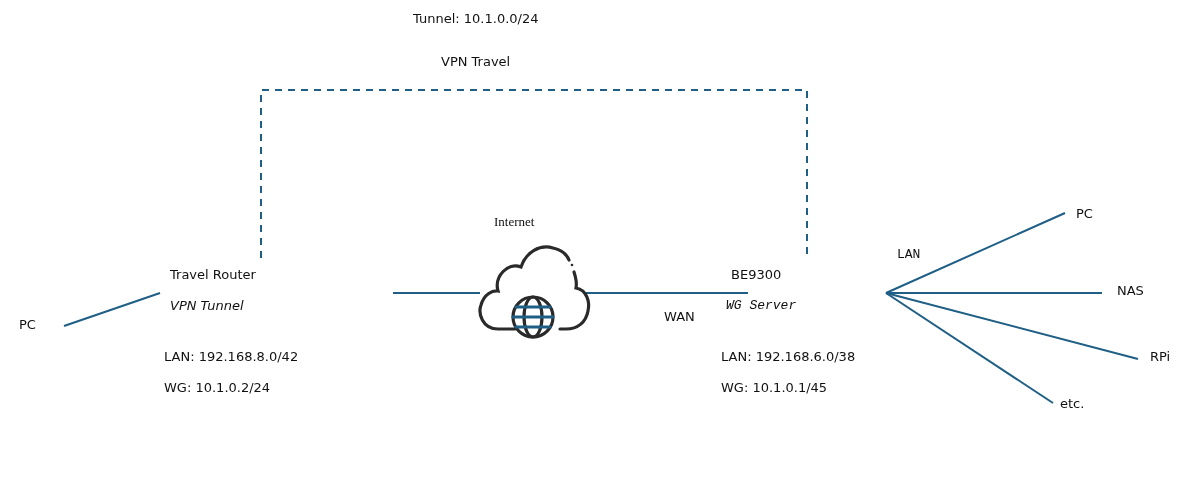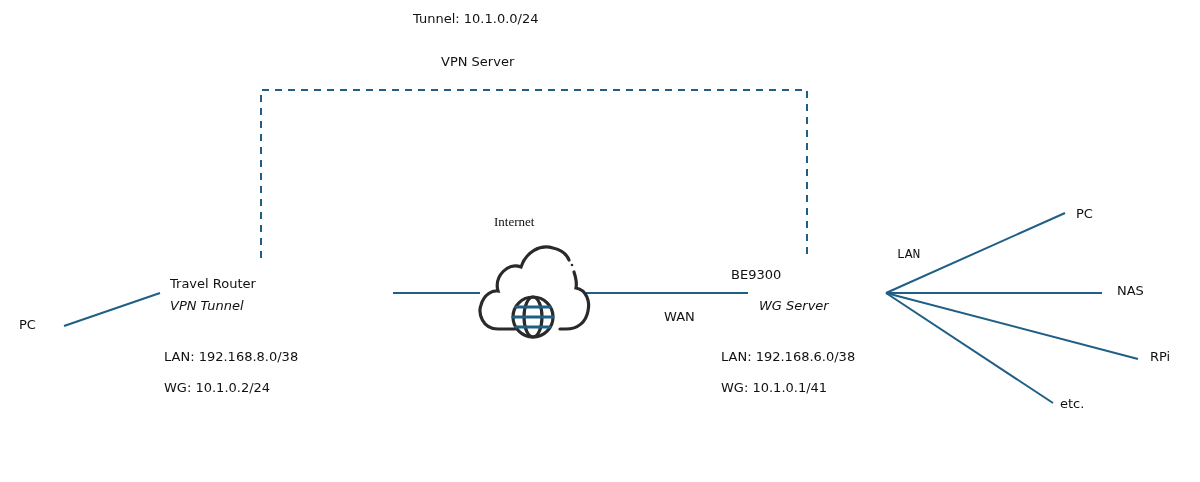--- a/index.html
+++ b/index.html
@@ -36,32 +36,32 @@
     <path d="M574,272 C576,278 577,283 576,288 C587,290 590,302 588,311 C586,322 578,329 566,329 L560,329"></path>
     <circle cx="533" cy="317" r="20"></circle>
     <ellipse cx="533" cy="317" rx="9" ry="20"></ellipse>
     <line x1="513" y1="317" x2="553" y2="317" stroke="#1f5f85"></line>
     <line x1="516" y1="307" x2="550" y2="307" stroke="#1f5f85"></line>
     <line x1="516" y1="327" x2="550" y2="327" stroke="#1f5f85"></line>
   </g>
 </svg>
 
 <div class="lbl" style="left:413px;top:12px;">Tunnel: 10.1.0.0/24</div>
-<div class="lbl" style="left:441px;top:55px;">VPN Server</div>
+<div class="lbl" style="left:441px;top:55px;">VPN Travel</div>
 <div class="lbl" style="left:494px;top:215px;font-family:Liberation Serif, serif;">Internet</div>
 <div class="lbl" style="left:664px;top:266px;margin-top:44px;">WAN</div>
 <div class="lbl" style="left:897px;top:248px;font-family:Liberation Mono, monospace;">LAN</div>
 
 <div class="lbl" style="left:19px;top:318px;">PC</div>
-<div class="lbl" style="left:170px;top:268px;margin-top:9px;">Travel Router</div>
+<div class="lbl" style="left:170px;top:268px;">Travel Router</div>
 <div class="lbl it" style="left:170px;top:299px;">VPN Tunnel</div>
-<div class="lbl" style="left:164px;top:350px;">LAN: 192.168.8.0/38</div>
+<div class="lbl" style="left:164px;top:350px;">LAN: 192.168.8.0/42</div>
 <div class="lbl" style="left:164px;top:381px;">WG: 10.1.0.2/24</div>
 
 <div class="lbl" style="left:731px;top:268px;">BE9300</div>
-<div class="lbl it" style="left:759px;top:299px;">WG Server</div>
+<div class="lbl it" style="left:726px;top:299px;font-family:Liberation Mono, monospace;">WG Server</div>
 <div class="lbl" style="left:721px;top:350px;">LAN: 192.168.6.0/38</div>
-<div class="lbl" style="left:721px;top:381px;">WG: 10.1.0.1/41</div>
+<div class="lbl" style="left:721px;top:381px;">WG: 10.1.0.1/45</div>
 
 <div class="lbl" style="left:1076px;top:207px;">PC</div>
 <div class="lbl" style="left:1117px;top:284px;">NAS</div>
 <div class="lbl" style="left:1150px;top:350px;">RPi</div>
 <div class="lbl" style="left:1060px;top:397px;">etc.</div>
 
 </body></html>

